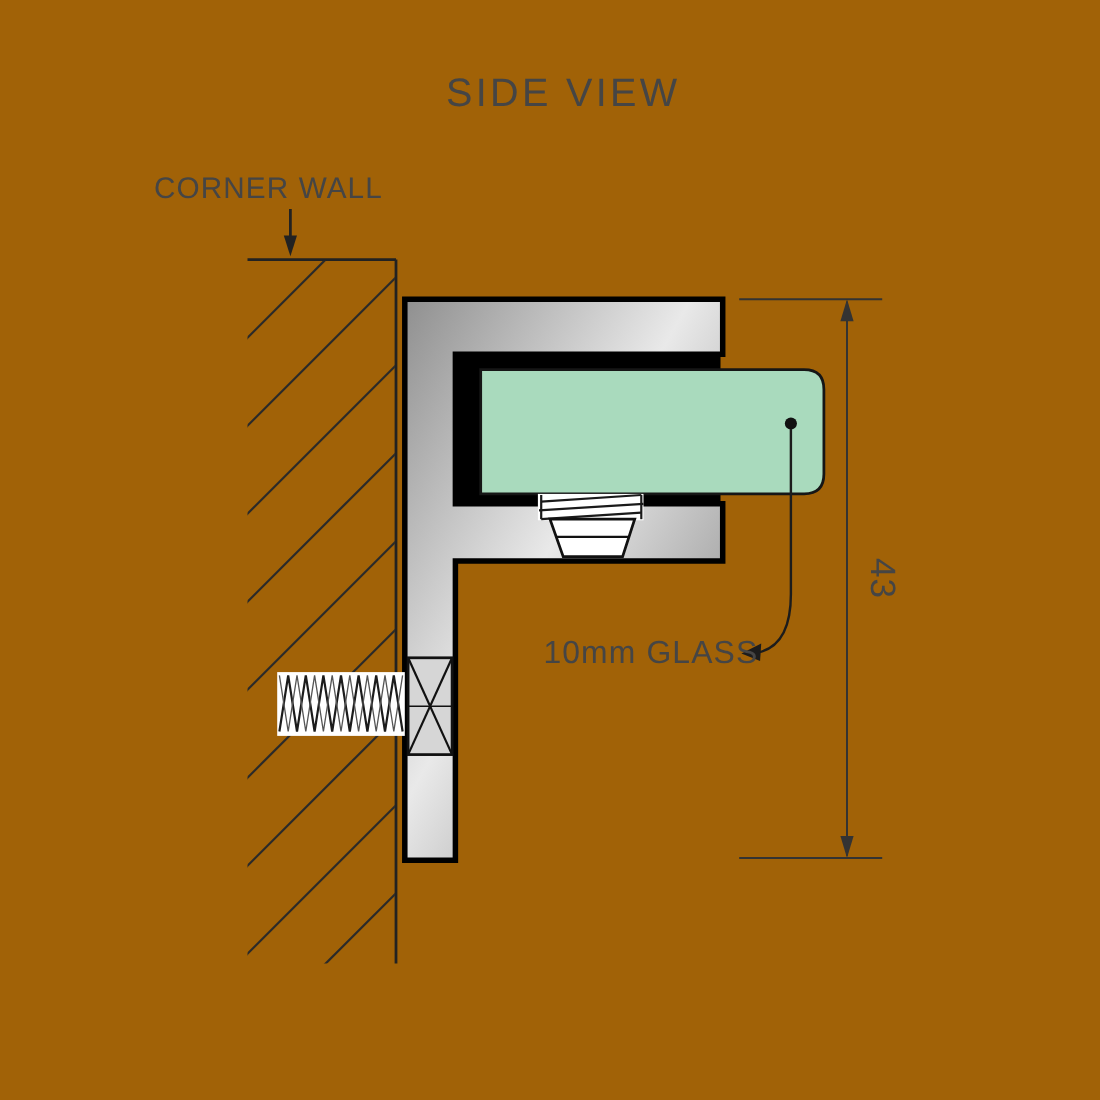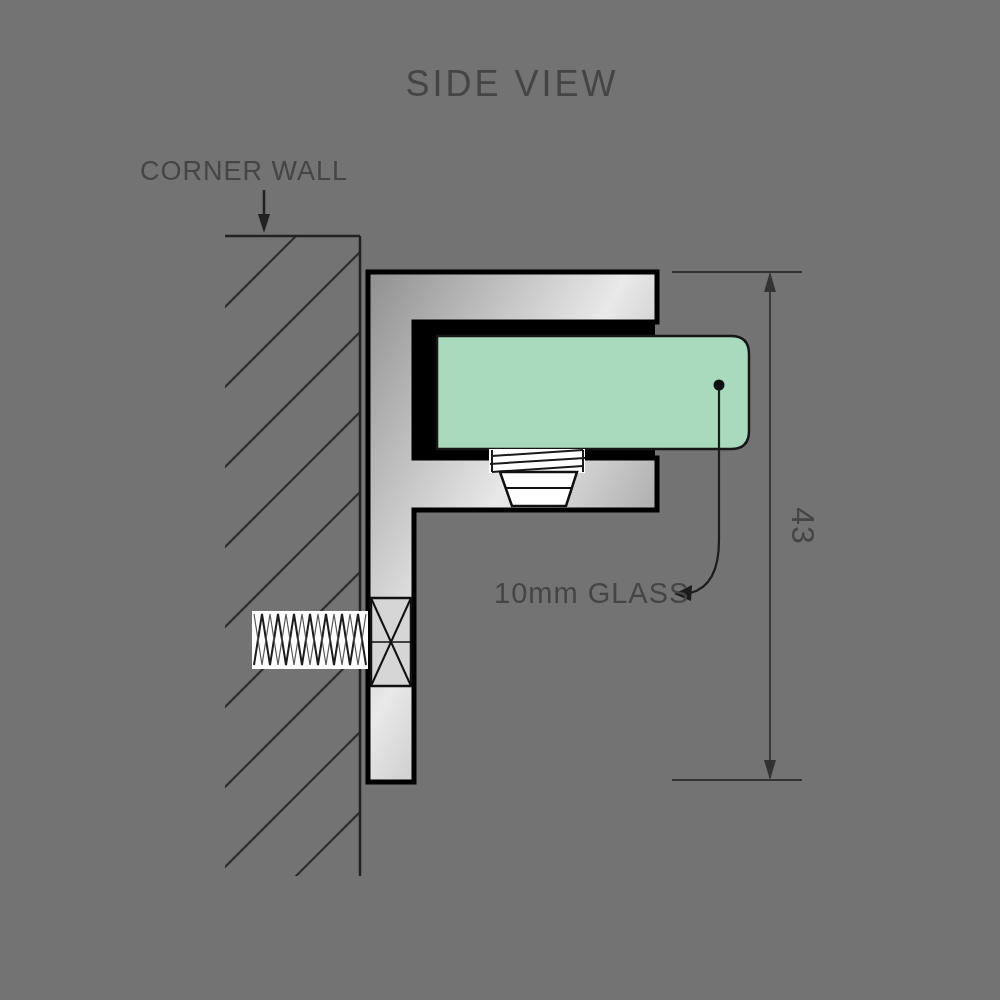--- a/index.html
+++ b/index.html
@@ -5,21 +5,21 @@
   html, body {
     margin: 0;
     padding: 0;
     background: #ffffff;
     font-family: "Liberation Sans", sans-serif;
   }
   .stage {
     position: relative;
     width: 1000px;
     height: 1000px;
-    background: #737373;
+    background: #a16207;
     overflow: hidden;
   }
   svg { display: block; }
   .diagram-text {
     font-family: "Liberation Sans", sans-serif;
     letter-spacing: 2px;
   }
   .title-text  { font-size: 36px; letter-spacing: 3px; }
   .label-text  { font-size: 27px; letter-spacing: 1px; }
   .glass-text  { font-size: 29px; letter-spacing: 1px; }

